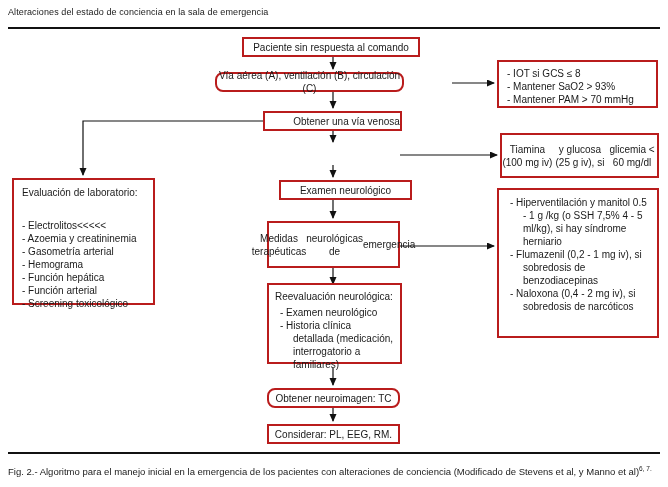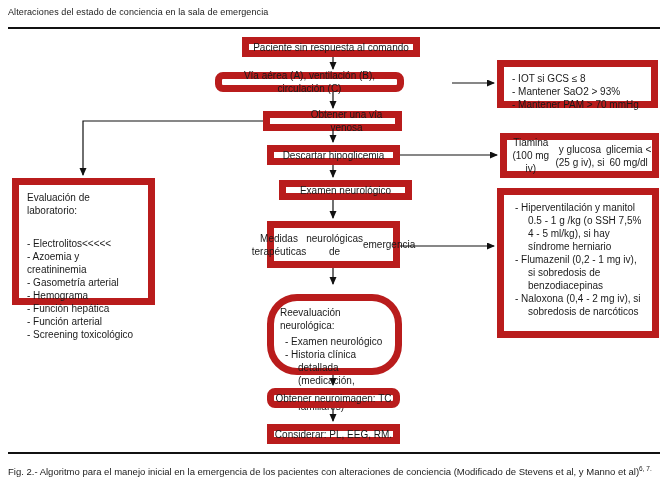--- a/index.html
+++ b/index.html
@@ -39,21 +39,21 @@
   .caption sup { font-size: 6.5px; }
   svg.connectors {
     position: absolute;
     left: 0; top: 0;
     width: 668px; height: 487px;
   }
   .box {
     position: absolute;
     box-sizing: border-box;
     background: #ffffff;
-    border: 7px solid #b91c1c;
+    border: 2px solid #b91c1c;
     font-size: 10px;
     line-height: 13px;
     color: #1a1a1a;
   }
   .box.ctr {
     display: flex;
     align-items: center;
     justify-content: center;
     text-align: center;
   }
@@ -102,31 +102,30 @@
       <path d="M333,408 L333,421" marker-end="url(#arr)"></path>
     </g>
   </svg>
 
   <div class="box ctr" style="left:242px; top:37px; width:178px; height:20px;">Paciente sin respuesta al comando</div>
 
   <div class="box ctr" style="left:215px; top:72px; width:189px; height:20px;border-radius:8px;">Vía aérea (A), ventilación (B), circulación (C)</div>
 
   <div class="box ctr" style="left:263px; top:111px; width:139px; height:20px;padding-left:28px;">Obtener una vía venosa</div>
 
-  <div class="box ctr" style="left:267px; top:145px; width:133px; height:20px;">Descartar hipoglicemia</div>
 
   <div class="box ctr" style="left:267px; top:180px; width:133px; height:20px;margin-left:12px;">Examen neurológico</div>
 
   <div class="box multictr" style="left:267px; top:221px; width:133px; height:47px;">
     <div>Medidas terapéuticas</div>
     <div>neurológicas de</div>
     <div>emergencia</div>
   </div>
 
-  <div class="box lft" style="left:267px; top:294px; width:135px; height:81px;border-radius:30px;">
+  <div class="box lft" style="left:267px; top:283px; width:135px; height:81px;">
     <div class="reeval-title">Reevaluación neurológica:</div>
     <div class="hang">- Examen neurológico</div>
     <div class="hang">- Historia clínica detallada (medicación, interrogatorio a familiares)</div>
   </div>
 
   <div class="box ctr" style="left:267px; top:388px; width:133px; height:20px;border-radius:8px;">Obtener neuroimagen: TC</div>
 
   <div class="box ctr" style="left:267px; top:424px; width:133px; height:20px;">Considerar: PL, EEG, RM.</div>
 
   <div class="box lft" style="left:12px; top:178px; width:143px; height:127px; padding:6px 8px;">

